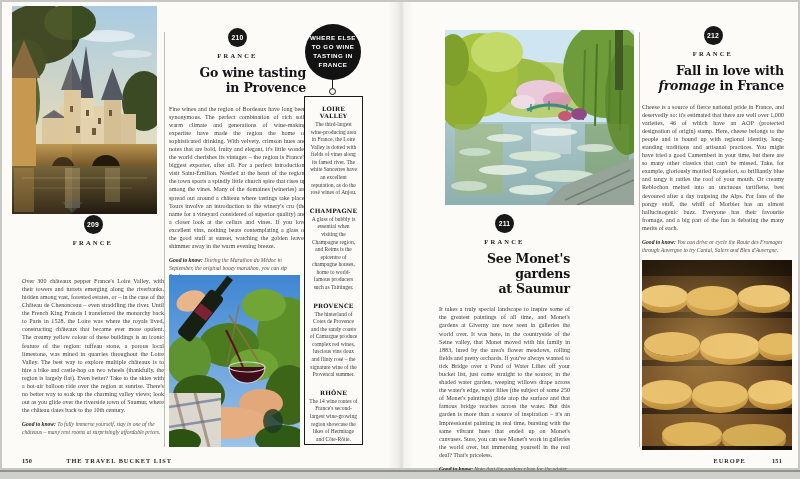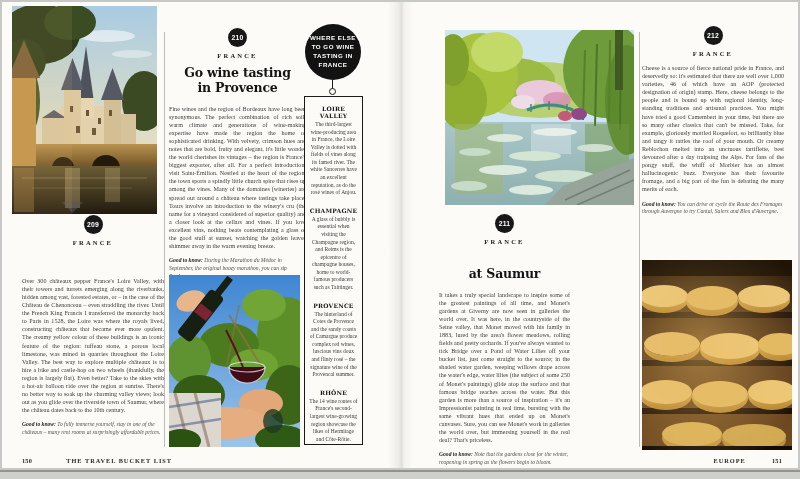--- a/index.html
+++ b/index.html
@@ -12,21 +12,21 @@
           background:linear-gradient(to right,rgba(0,0,0,0) 0%,rgba(0,0,0,0.06) 40%,rgba(0,0,0,0.11) 52%,rgba(0,0,0,0.04) 62%,rgba(0,0,0,0) 100%);}
   .photo{position:absolute;overflow:hidden;}
   .photo svg{display:block;}
   .vdivider{position:absolute;width:1px;background:#bdbdb8;}
   .col{position:absolute;}
   .badge{width:19px;height:19px;border-radius:50%;background:#181818;color:#fff;
          font-family:"Liberation Sans",sans-serif;font-weight:bold;font-size:6.8px;
          display:flex;align-items:center;justify-content:center;margin:0 auto 5px auto;letter-spacing:0.2px;}
   .country{font-size:6.5px;font-weight:bold;letter-spacing:2.2px;text-align:center;color:#1c1c1c;margin-bottom:7px;}
   .title{font-family:"DejaVu Serif",serif;font-weight:bold;font-size:12.5px;line-height:1.18;
-         letter-spacing:-0.2px;text-align:center;color:#141414;margin-bottom:9px;}
+         letter-spacing:-0.2px;text-align:right;color:#141414;margin-bottom:9px;}
   .body{font-size:6.1px;line-height:1.33;text-align:justify;color:#3c3c3c;}
   .gtk{margin-top:7px;font-size:5.6px;line-height:1.4;font-style:italic;color:#55504a;}
   .gtk b{color:#1f1d1a;font-style:italic;}
   .wine-circle{position:absolute;left:303px;top:22px;width:56px;height:56px;border-radius:50%;
          background:#121212;color:#fff;display:flex;flex-direction:column;align-items:center;justify-content:center;
          font-family:"Liberation Sans",sans-serif;font-weight:bold;font-size:6.2px;line-height:1.45;letter-spacing:0.5px;text-align:center;}
   .conn-line{position:absolute;left:330px;top:78px;width:1px;height:9px;background:#1a1a1a;}
   .conn-ring{position:absolute;left:327px;top:86px;width:5px;height:5px;border:1px solid #1a1a1a;border-radius:50%;background:#fcfbf8;}
   .wine-box{position:absolute;left:302px;top:94px;width:59px;height:349px;border:1px solid #1a1a1a;
          box-sizing:border-box;padding:8px 4px;overflow:hidden;background:#fcfbf8;}
@@ -277,32 +277,36 @@
     </div>
 
     <div class="vdivider" style="left:637px;top:30px;height:415px;"></div>
 
     <div class="col" style="left:437px;top:212px;width:131px;">
       <div class="badge">
           <span>211</span>
         </div>
       <div class="country">FRANCE</div>
       <div class="title">
-        <br>
+        <span>See Monet's gardens</span><br>
         <span>at Saumur</span>
       </div>
       <div class="body">It takes a truly special landscape to inspire some of the greatest paintings of all time, and Monet's gardens at Giverny are now seen in galleries the world over. It was here, in the countryside of the Seine valley, that Monet moved with his family in 1883, lured by the area's flower meadows, rolling fields and pretty orchards. If you've always wanted to tick Bridge over a Pond of Water Lilies off your bucket list, just come straight to the source; in the shaded water garden, weeping willows drape across the water's edge, water lilies (the subject of some 250 of Monet's paintings) glide atop the surface and that famous bridge reaches across the water. But this garden is more than a source of inspiration – it's an Impressionist painting in real time, bursting with the same vibrant hues that ended up on Monet's canvases. Sure, you can see Monet's work in galleries the world over, but immersing yourself in the real deal? That's priceless.</div>
       <div class="gtk"><b>Good to know:</b><span> Note that the gardens close for the winter, reopening in spring as the flowers begin to bloom.</span></div>
     </div>
 
     <div class="col" style="left:640px;top:24px;width:142px;">
       <div class="badge">
           <span>212</span>
         </div>
       <div class="country">FRANCE</div>
+      <div class="title">
+        <span>Fall in love with</span><br>
+        <span style="font-style:italic;">fromage</span><span> in France</span>
+      </div>
       <div class="body">Cheese is a source of fierce national pride in France, and deservedly so: it's estimated that there are well over 1,000 varieties, 46 of which have an AOP (protected designation of origin) stamp. Here, cheese belongs to the people and is bound up with regional identity, long-standing traditions and artisanal practices. You might have tried a good Camembert in your time, but there are so many other classics that can't be missed. Take, for example, gloriously mottled Roquefort, so brilliantly blue and tangy it rattles the roof of your mouth. Or creamy Reblochon melted into an unctuous tartiflette, best devoured after a day traipsing the Alps. For fans of the pongy stuff, the whiff of Morbier has an almost hallucinogenic buzz. Everyone has their favourite fromage, and a big part of the fun is debating the many merits of each.</div>
       <div class="gtk"><b>Good to know:</b><span> You can drive or cycle the Route des Fromages through Auvergne to try Cantal, Salers and Bleu d'Auvergne.</span></div>
     </div>
 
     <div class="photo" style="left:640px;top:258px;width:150px;height:190px;">
       <svg width="150" height="190" viewBox="0 0 150 190">
         <defs>
           <linearGradient id="cellar" x1="0" y1="0" x2="0" y2="1">
             <stop offset="0" stop-color="#2c1c0c"></stop>
               <stop offset="0.5" stop-color="#5a3a1c"></stop>

